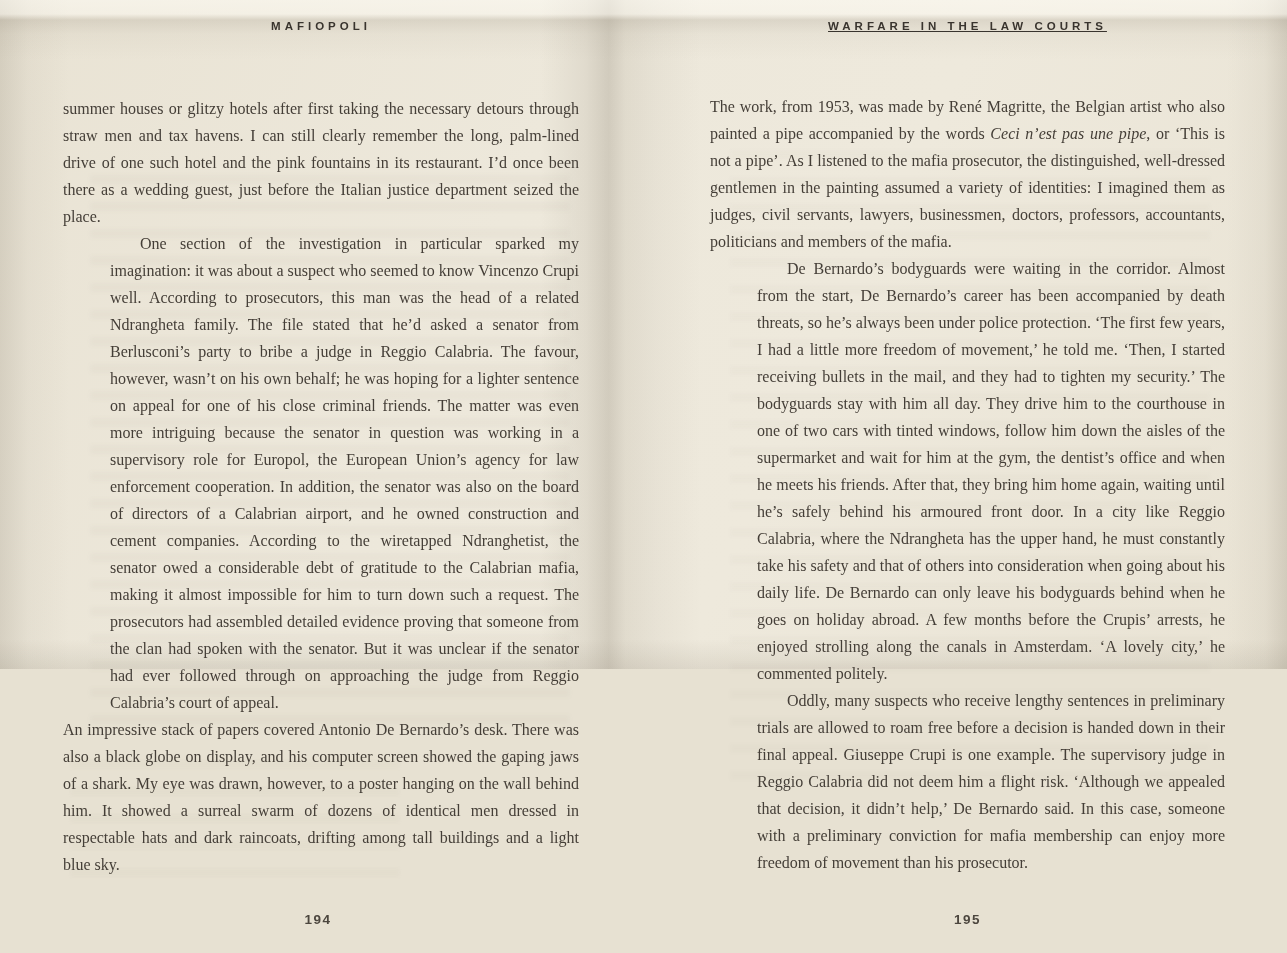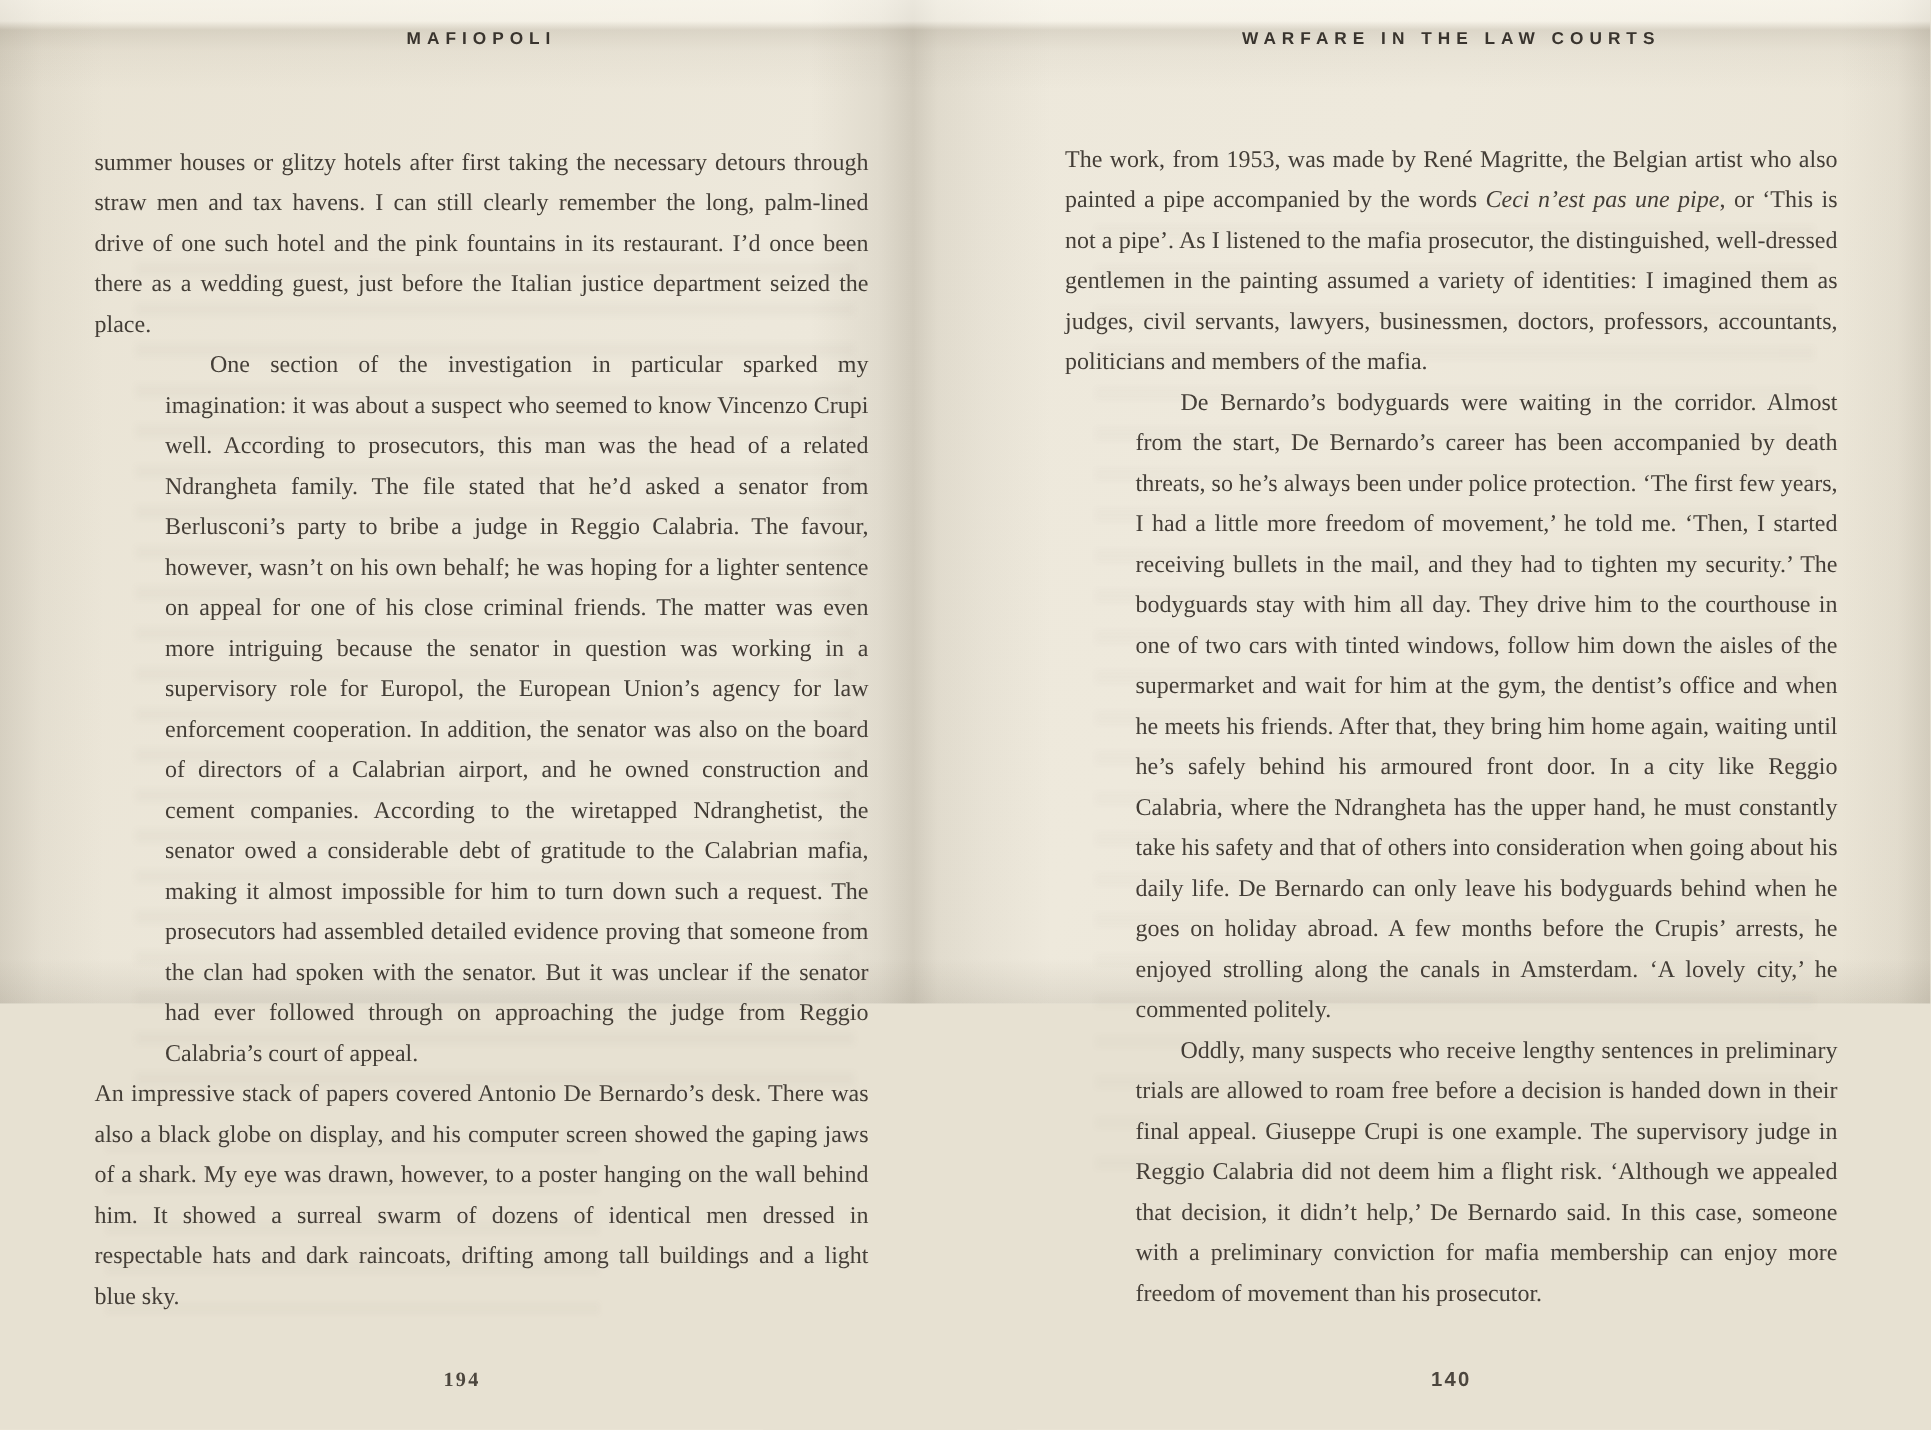--- a/index.html
+++ b/index.html
@@ -61,21 +61,21 @@
     position: absolute;
     top: 20px;
     text-align: center;
     font-family: "Liberation Sans", sans-serif;
     font-weight: 700;
     font-size: 11.5px;
     letter-spacing: 4px;
     color: #39342e;
   }
   .running-head.left  { left: 63px;  width: 516px; }
-  .running-head.right { left: 710px; width: 515px; }
+  .running-head.right { left: 710px; width: 515px; text-decoration: underline; }
 
   .page-body {
     position: absolute;
     font-size: 16px;
     line-height: 27px;
     text-align: justify;
   }
   .page-body.left  { left: 63px;  top: 95px; width: 516px; }
   .page-body.right { left: 710px; top: 93px; width: 515px; }
 
@@ -87,21 +87,21 @@
   .page-number {
     position: absolute;
     top: 912px;
     text-align: center;
     font-family: "Liberation Sans", sans-serif;
     font-weight: 700;
     font-size: 13.5px;
     letter-spacing: 1.5px;
     color: #4c463e;
   }
-  .page-number.left  { left: 50px;  width: 516px; font-family: Liberation Serif, serif; }
+  .page-number.left  { left: 60px;  width: 516px; }
   .page-number.right { left: 710px; width: 515px; }
 </style>
 </head>
 <body>
 
 <div class="spread">
 
   <div class="bleed bleed-left"></div>
   <div class="bleed bleed-left2"></div>
   <div class="bleed bleed-right"></div>
@@ -117,15 +117,15 @@
   <div class="page-number left">194</div>
 
   <div class="running-head right">WARFARE IN THE LAW COURTS</div>
 
   <div class="page-body right">
     <p><span>The work, from 1953, was made by René Magritte, the Belgian artist who also painted a pipe accompanied by the words </span><i>Ceci n’est pas une pipe</i><span>, or ‘This is not a pipe’. As I listened to the mafia prosecutor, the distinguished, well-dressed gentlemen in the painting assumed a variety of identities: I imagined them as judges, civil servants, lawyers, businessmen, doctors, professors, accountants, politicians and members of the mafia.</span></p>
     <p class="indent">De Bernardo’s bodyguards were waiting in the corridor. Almost from the start, De Bernardo’s career has been accompanied by death threats, so he’s always been under police protection. ‘The first few years, I had a little more freedom of movement,’ he told me. ‘Then, I started receiving bullets in the mail, and they had to tighten my security.’ The bodyguards stay with him all day. They drive him to the courthouse in one of two cars with tinted windows, follow him down the aisles of the supermarket and wait for him at the gym, the dentist’s office and when he meets his friends. After that, they bring him home again, waiting until he’s safely behind his armoured front door. In a city like Reggio Calabria, where the Ndrangheta has the upper hand, he must constantly take his safety and that of others into consideration when going about his daily life. De Bernardo can only leave his bodyguards behind when he goes on holiday abroad. A few months before the Crupis’ arrests, he enjoyed strolling along the canals in Amsterdam. ‘A lovely city,’ he commented politely.</p>
     <p class="indent">Oddly, many suspects who receive lengthy sentences in preliminary trials are allowed to roam free before a decision is handed down in their final appeal. Giuseppe Crupi is one example. The supervisory judge in Reggio Calabria did not deem him a flight risk. ‘Although we appealed that decision, it didn’t help,’ De Bernardo said. In this case, someone with a preliminary conviction for mafia membership can enjoy more freedom of movement than his prosecutor.</p>
   </div>
 
-  <div class="page-number right">140</div>
+  <div class="page-number right">195</div>
 
 </div>
 
 </body></html>

